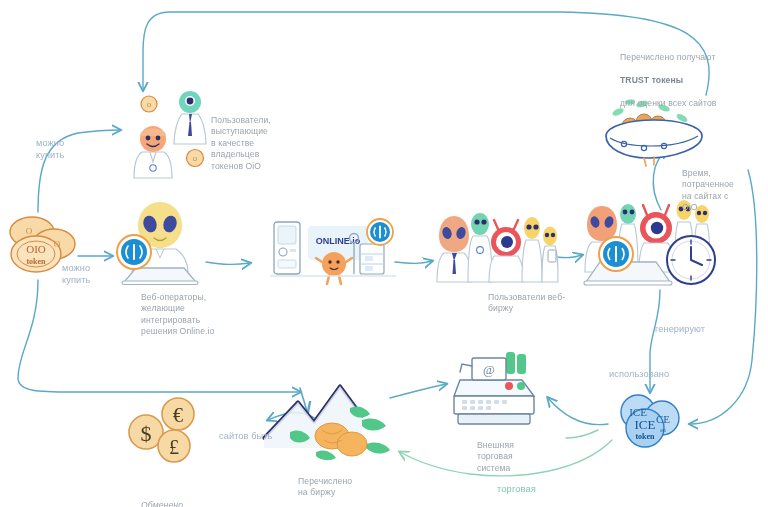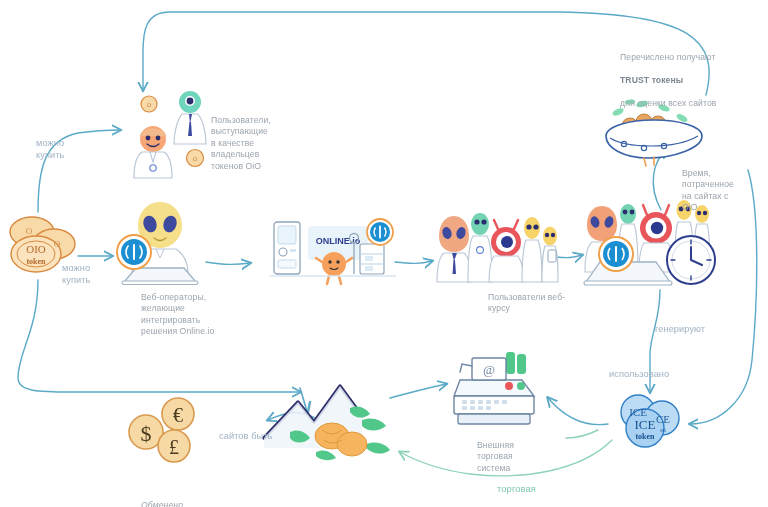--- a/index.html
+++ b/index.html
@@ -453,21 +453,21 @@
 владельцев
 токенов OiO</div>
 
   <div class="lbl" style="left:141px; top:292px; width:100px;">Веб-операторы,
 желающие
 интегрировать
 решения Online.io</div>
 
 
   <div class="lbl" style="left:488px; top:292px; width:86px;">Пользователи веб-
-курсу</div>
+биржу</div>
 
   <div class="lbl" style="left:620px; top:41px; width:140px;">
     <span>Перечислено получают</span><br>
     <b>TRUST токены</b><br>
     <span>для оценки всех сайтов</span>
   </div>
 
   <div class="lbl" style="left:682px; top:168px; width:80px;">Время,
 потраченное
 на сайтах с
@@ -481,14 +481,16 @@
 торговая
 система</div>
 
   <div class="lbl green" style="left:497px; top:483px; width:80px;">торговая</div>
 
   <div class="lbl flow" style="left:219px; top:430px; width:70px;">сайтов быть</div>
 
   <div class="lbl" style="left:141px; top:500px; width:80px;font-style:italic;">Обменено
 по курсу</div>
 
+  <div class="lbl" style="left:298px; top:476px; width:90px;">Перечислено
+на биржу</div>
 
 </div>
 
 </body></html>

